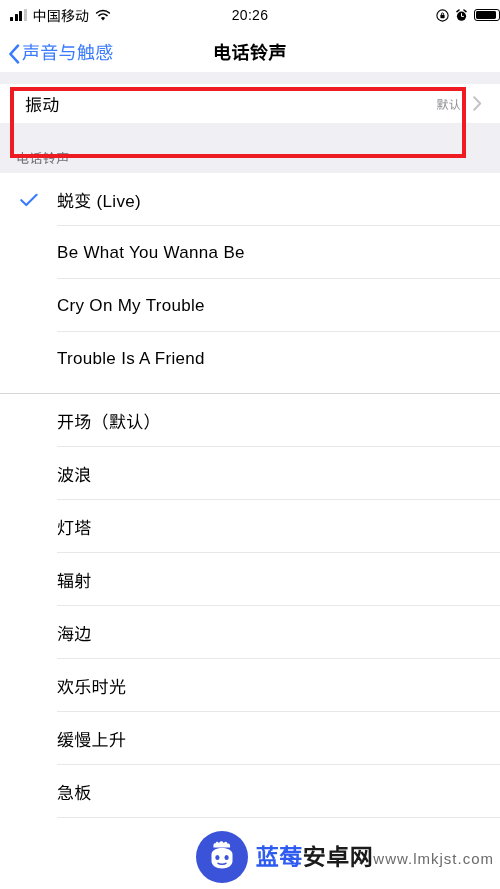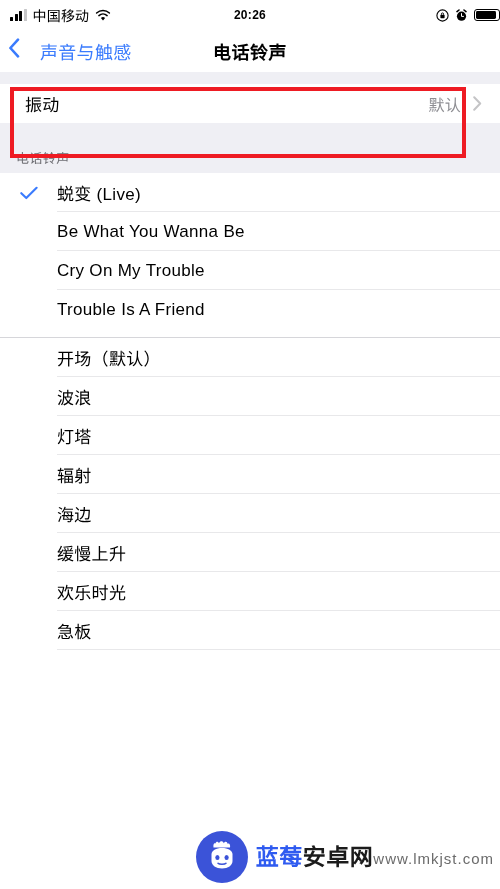--- a/index.html
+++ b/index.html
@@ -52,22 +52,22 @@
   .carrier {
     font-size: 14px;
     letter-spacing: 0.2px;
     color: #000;
   }
   .wifi-icon { width: 16px; height: 13px; display: block; }
   .status-time {
     position: absolute;
     left: 0; right: 0;
     text-align: center;
-    font-size: 12px;
-    font-weight: bold;
+    font-size: 14px;
+    font-weight: normal;
     letter-spacing: 0.3px;
     pointer-events: none;
   }
   .status-right {
     margin-left: auto;
     display: flex;
     align-items: center;
     gap: 6px;
   }
   .rotlock-icon, .alarm-icon { display: block; }
@@ -99,22 +99,22 @@
   .nav-bar {
     height: 42px;
     display: flex;
     align-items: center;
     position: relative;
     background: #ffffff;
     box-sizing: border-box;
   }
   .back-btn {
     display: flex;
-    align-items: flex-start;
-    gap: 20px;
+    align-items: flex-end;
+    gap: 2px;
     margin-left: 8px;
     cursor: pointer;
     z-index: 2;
   }
   .chevron-left {
     width: 12px; height: 20px;
     display: block;
   }
   .back-label {
     font-size: 18px;
@@ -146,21 +146,21 @@
     cursor: pointer;
   }
   .row-label {
     font-size: 17px;
     color: #000;
     margin-left: 25px;
     letter-spacing: 0.3px;
   }
   .row-value {
     margin-left: auto;
-    font-size: 16px;
+    font-size: 12px;
     color: #8e8e93;
     letter-spacing: 0.3px;
   }
   .chevron-right {
     width: 9px; height: 15px;
     margin-left: 12px;
     margin-right: 18px;
     display: block;
     flex: none;
   }
@@ -192,21 +192,21 @@
   }
   .section-header span {
     font-size: 13px;
     color: #6d6d72;
     letter-spacing: 0.4px;
   }
 
   
   .tone-row {
     background: #fff;
-    height: 39px;
+    height: 53px;
     display: flex;
     align-items: center;
     position: relative;
     cursor: pointer;
   }
   .tone-row .sep {
     position: absolute;
     left: 57px; right: 0; bottom: 0;
     height: 1px;
     background: #e8e8ea;
@@ -394,26 +394,26 @@
     <span class="tone-label">辐射</span>
     <div class="sep"></div>
   </div>
   <div class="tone-row">
     <div class="check-slot"></div>
     <span class="tone-label">海边</span>
     <div class="sep"></div>
   </div>
   <div class="tone-row">
     <div class="check-slot"></div>
+    <span class="tone-label">欢乐时光</span>
+    <div class="sep"></div>
+  </div>
+  <div class="tone-row">
+    <div class="check-slot"></div>
     <span class="tone-label">缓慢上升</span>
-    <div class="sep"></div>
-  </div>
-  <div class="tone-row">
-    <div class="check-slot"></div>
-    <span class="tone-label">欢乐时光</span>
     <div class="sep"></div>
   </div>
   <div class="tone-row">
     <div class="check-slot"></div>
     <span class="tone-label">急板</span>
     <div class="sep"></div>
   </div>
 </div>
 
 <div class="watermark">

